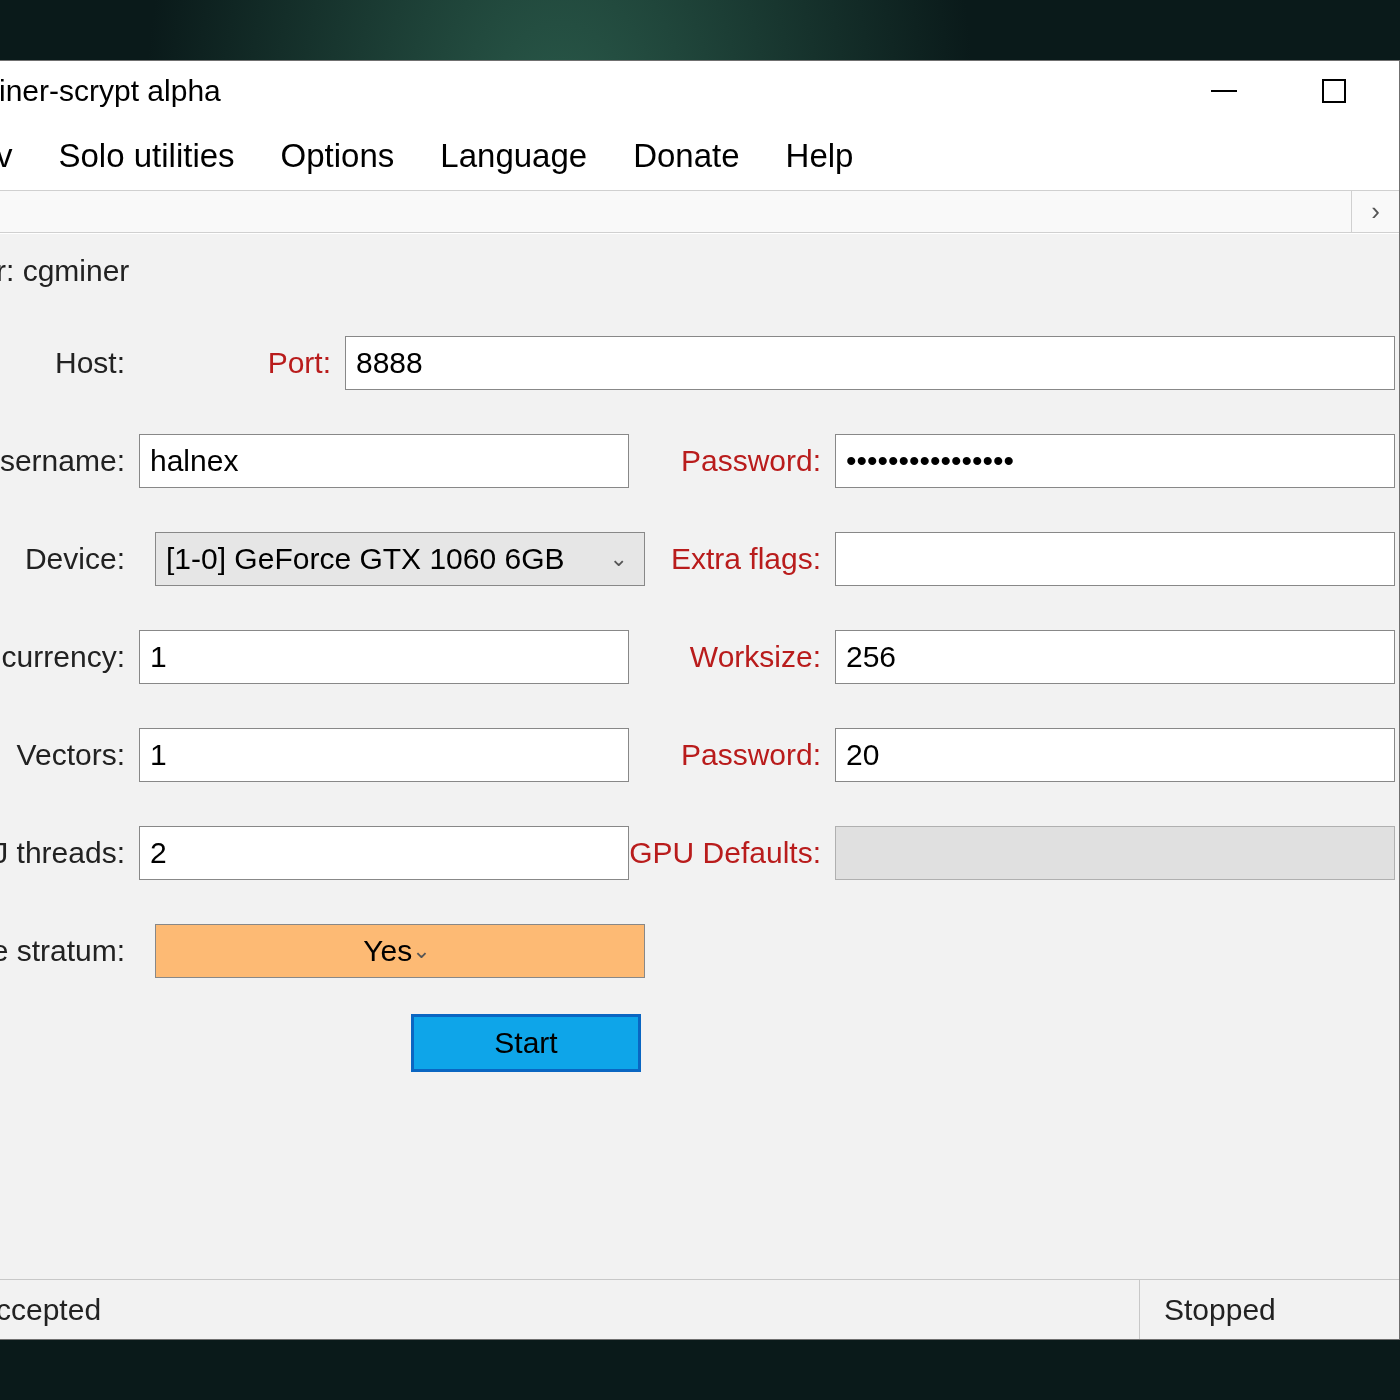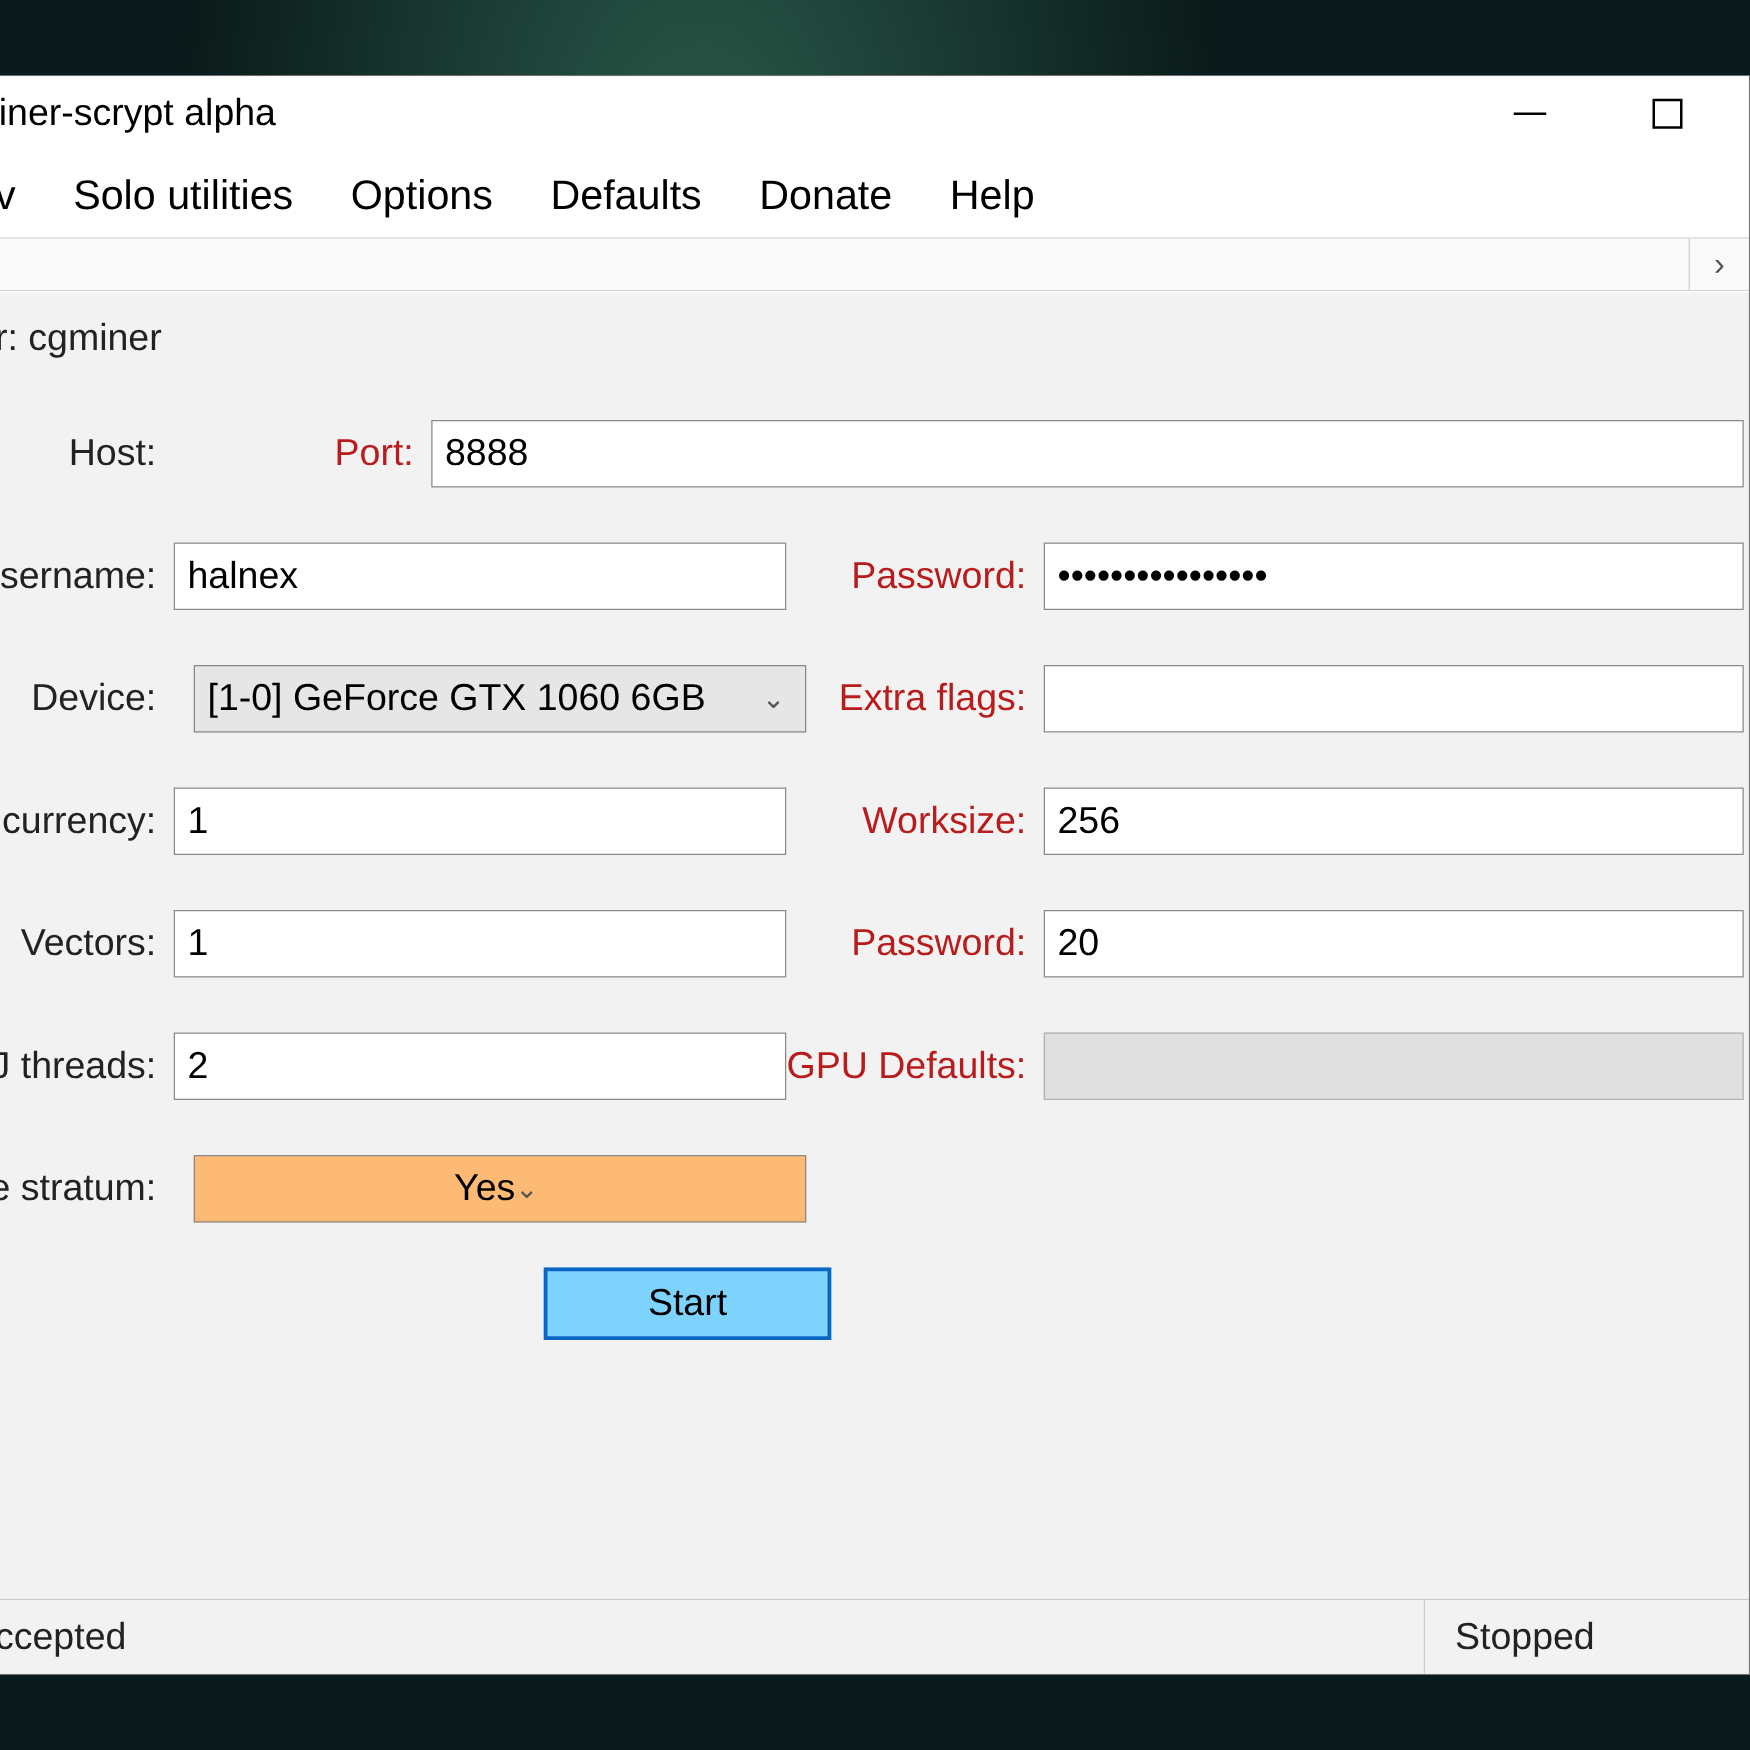--- a/index.html
+++ b/index.html
@@ -138,26 +138,25 @@
     border: 1px solid #b0b0b0;
     background: #e0e0e0;
   }
 
   .start-btn {
     position: absolute;
     left: 530px;
     top: 780px;
     width: 230px;
     height: 58px;
-    background: #7dd3fc;
+    background: #0ea5e9;
     border: 3px solid #0a66c2;
     font-size: 30px;
     display: flex; align-items: center; justify-content: center;
     cursor: default;
-    margin-left: 24px;
   }
 
   .statusbar {
     height: 60px;
     background: #f2f2f2;
     border-top: 1px solid #c8c8c8;
     display: flex;
     align-items: center;
     font-size: 30px;
     color: #222;
@@ -187,21 +186,21 @@
       <div class="win-btn">
           <div class="max-box"></div>
         </div>
     </div>
   </div>
 
   <div class="menubar">
     <span class="menu-item">v</span>
     <span class="menu-item">Solo utilities</span>
     <span class="menu-item">Options</span>
-    <span class="menu-item">Defaults</span>
+    <span class="menu-item">Language</span>
     <span class="menu-item">Donate</span>
     <span class="menu-item">Help</span>
   </div>
 
   <div class="toolbar">
     <div class="toolbar-chevron">
       <span>›</span>
     </div>
   </div>
 

